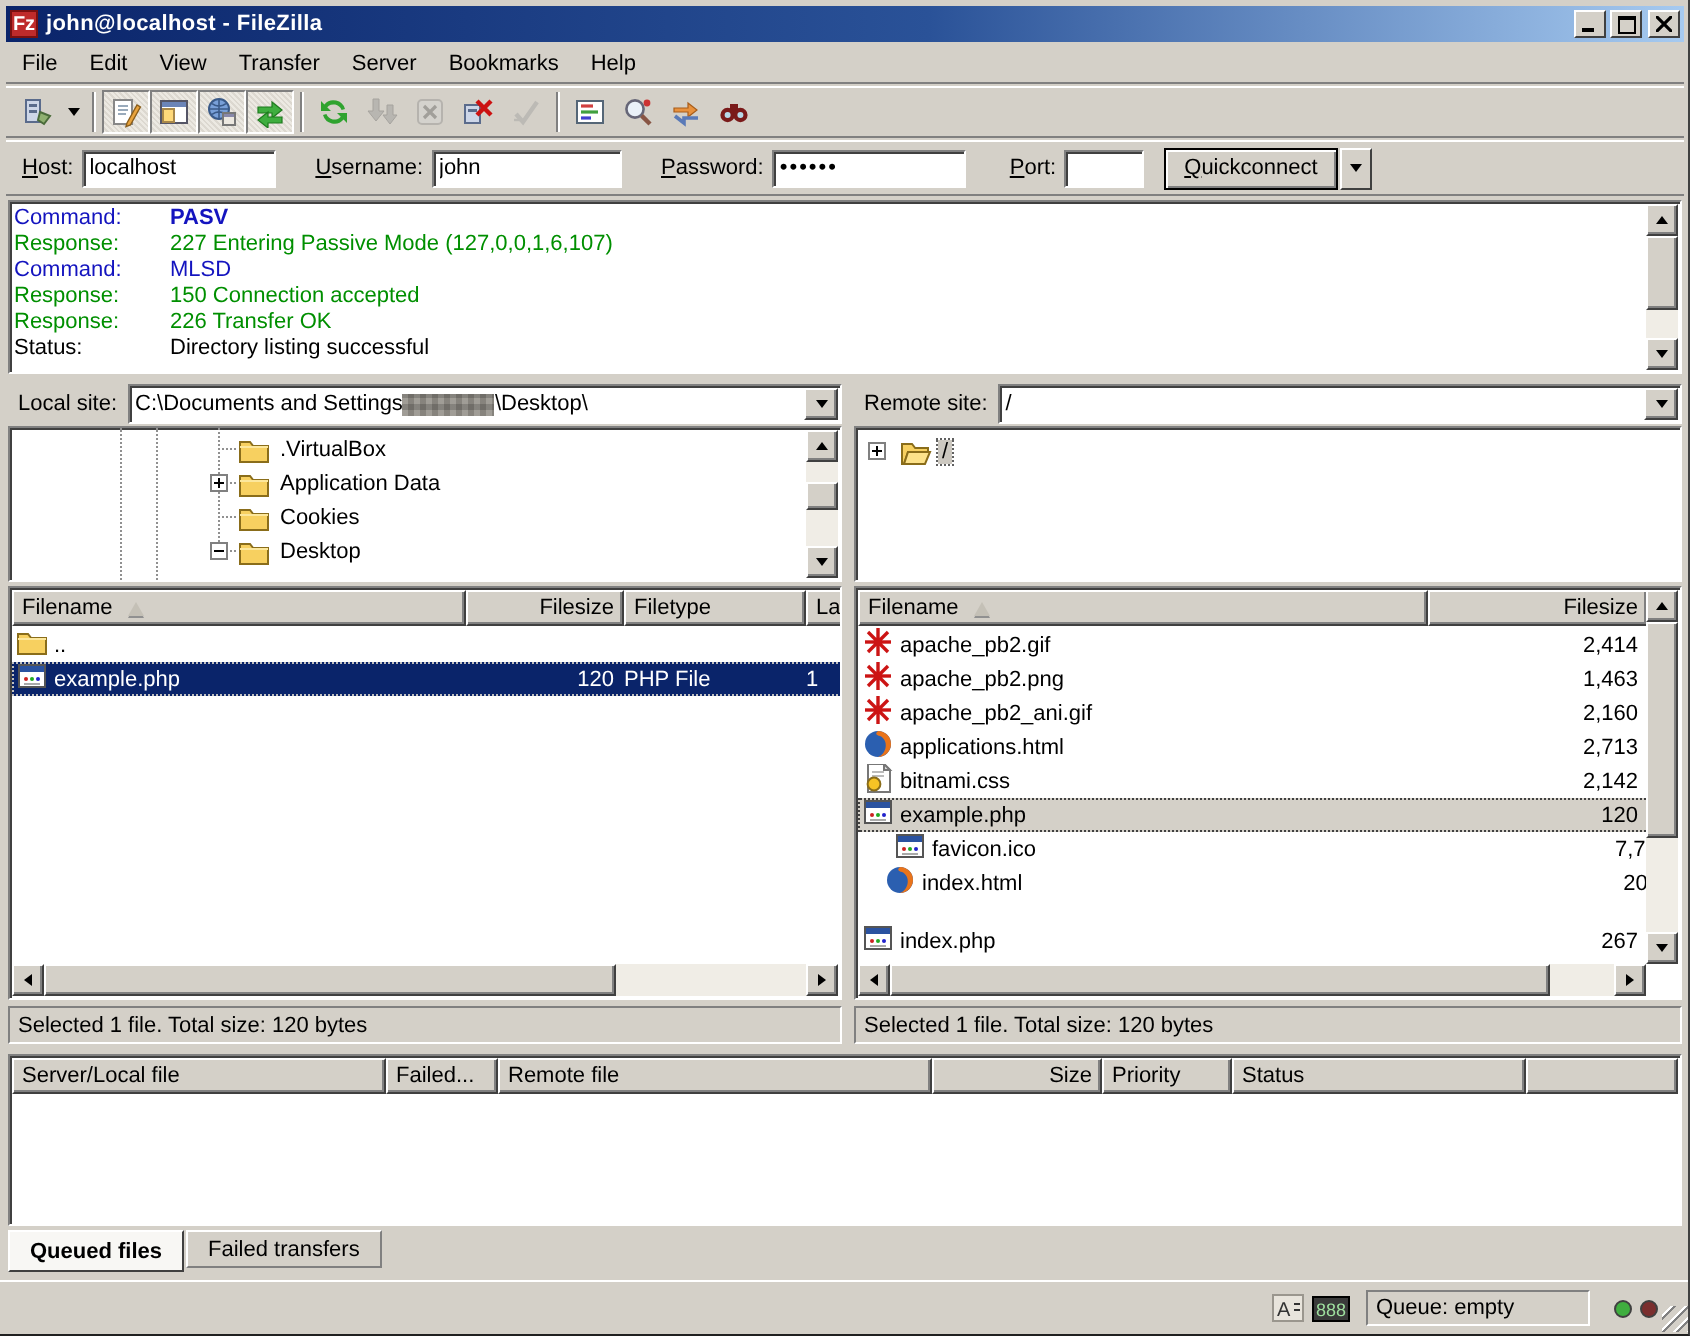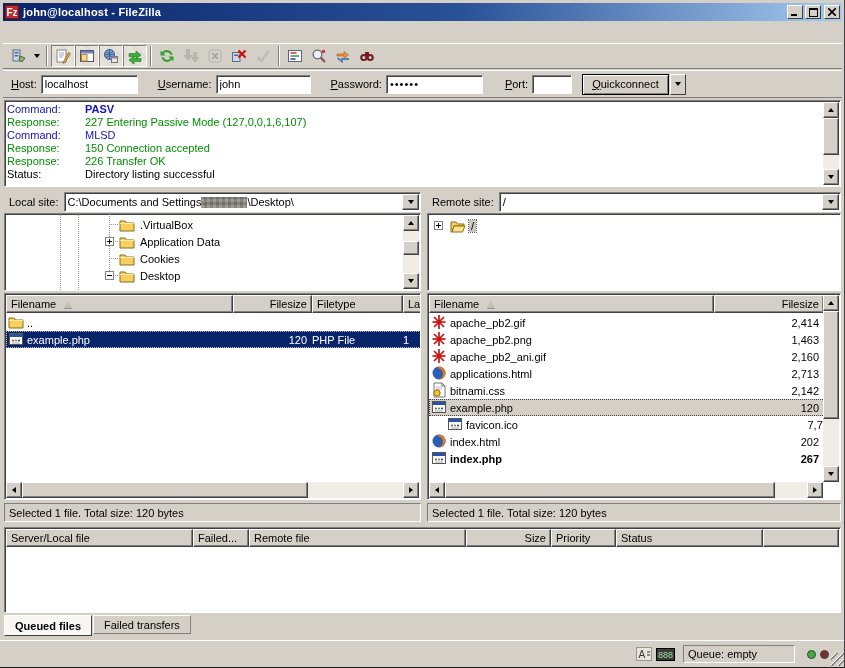--- a/index.html
+++ b/index.html
@@ -140,20 +140,29 @@
           </svg>
         </div>
       <div class="win-btn" style="margin-left:3px">
           <svg width="8" height="8">
             <path d="M0 0L8 8M8 0L0 8" stroke="#000" stroke-width="1.6"></path>
           </svg>
         </div>
     </div>
   </div>
 
+  <div class="abs" id="menubar">
+      <div class="menu-item">File</div>
+      <div class="menu-item">Edit</div>
+      <div class="menu-item">View</div>
+      <div class="menu-item">Transfer</div>
+      <div class="menu-item">Server</div>
+      <div class="menu-item">Bookmarks</div>
+      <div class="menu-item">Help</div>
+    </div>
 
   <div class="abs" id="toolbar">
       <div class="tb-btn">
         <svg width="16" height="16" viewBox="0 0 16 16">
           <rect x="2" y="2" width="7" height="11" fill="#cdd6e8" stroke="#5a6b8c"></rect>
           <rect x="3.5" y="4" width="4" height="1.5" fill="#5a6b8c"></rect>
           <rect x="3.5" y="7" width="4" height="1.5" fill="#5a6b8c"></rect>
           <path d="M9 8l5 2-3 4-3-2z" fill="#8fb070" stroke="#4a6b3a"></path>
         </svg>
       </div>
@@ -551,31 +560,31 @@
                 <rect x="2" y="3" width="12" height="3" fill="#2a52a0"></rect>
                 <circle cx="5" cy="9.5" r="1" fill="#cc2222"></circle>
                 <circle cx="8" cy="9.5" r="1" fill="#22aa22"></circle>
                 <circle cx="11" cy="9.5" r="1" fill="#2222cc"></circle>
                 <rect x="4" y="11.5" width="8" height="1" fill="#aaa"></rect>
               </svg></span>
             <span>favicon.ico</span>
           </span>
           <span class="cell right" style="width:110px">7,782</span>
         </div>
-        <div class="file-row" style="left: 1px; top: 139px; width: 396px;">
+        <div class="file-row" style="left: 12px; top: 139px; width: 396px;">
           <span class="cell" style="width:285px">
             <span><svg class="icon16" width="16" height="16" viewBox="0 0 16 16">
                 <circle cx="8" cy="8" r="6.5" fill="#2b5fb0"></circle>
                 <path d="M8 1.5a6.5 6.5 0 0 1 6.5 6.5c0 3.6-2.9 6.5-6.5 6.5 4.5-1.5 5.5-8.5 1-10.5-1.8-.3-2.6-1.2-1-2.5z" fill="#e9741b"></path>
               </svg></span>
             <span>index.html</span>
           </span>
           <span class="cell right" style="width:110px">202</span>
         </div>
-        <div class="file-row" style="left: 1px; top: 156px; width: 396px; font-weight: bold;">
+        <div class="file-row" style="left: 1px; top: 168px; width: 396px;">
           <span class="cell" style="width:285px">
             <span><svg class="icon16" width="16" height="16" viewBox="0 0 16 16">
                 <rect x="1.5" y="2.5" width="13" height="11" fill="#fff" stroke="#555"></rect>
                 <rect x="2" y="3" width="12" height="3" fill="#2a52a0"></rect>
                 <circle cx="5" cy="9.5" r="1" fill="#cc2222"></circle>
                 <circle cx="8" cy="9.5" r="1" fill="#22aa22"></circle>
                 <circle cx="11" cy="9.5" r="1" fill="#2222cc"></circle>
                 <rect x="4" y="11.5" width="8" height="1" fill="#aaa"></rect>
               </svg></span>
             <span>index.php</span>

